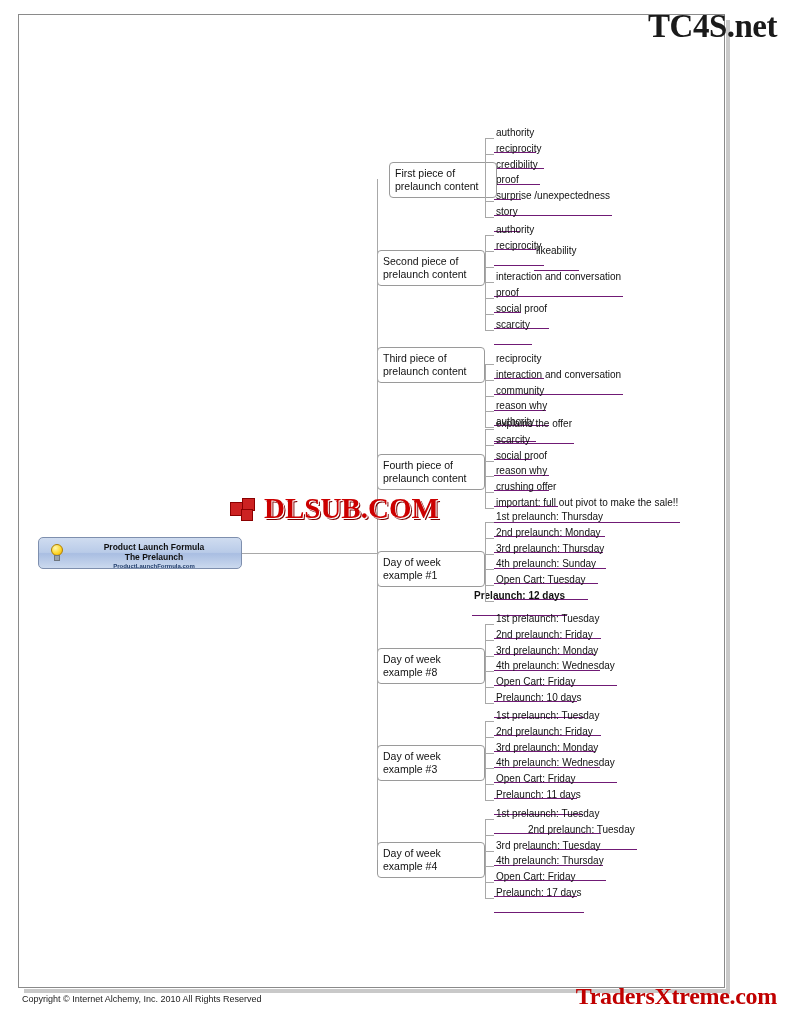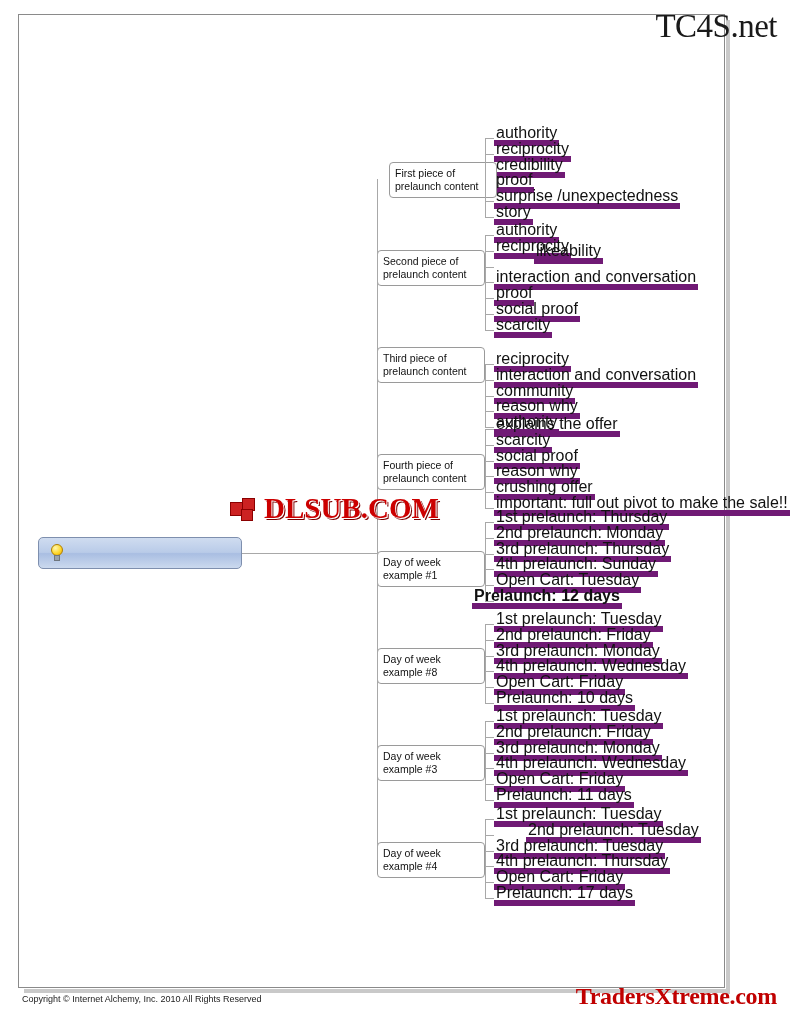--- a/index.html
+++ b/index.html
@@ -43,21 +43,21 @@
     background: #c9c9c9;
   }
 
   
   #tc4s {
     position: absolute;
     right: 14px;
     top: 8px;
     font-family: "Liberation Serif", serif;
     font-size: 33px;
-    font-weight: normal;
+    font-weight: bold;
     color: #1a1a1a;
     letter-spacing: -0.5px;
     text-align: right;
   }
 
   
   #tx {
     position: absolute;
     right: 14px;
     bottom: 14px;
@@ -154,25 +154,25 @@
     box-sizing: border-box;
     font-size: 10.5px;
     color: #111111;
     line-height: 13px;
     padding: 4px 5px;
   }
 
   
   .leaf {
     position: absolute;
-    font-size: 16px;
+    font-size: 10px;
     color: #111111;
     white-space: nowrap;
-    border-bottom: 6px solid #701a75;
-    padding: 0 2px 1px 2px;
+    border-bottom: 1px solid #701a75;
+    padding: 0 2px 13px 2px;
     line-height: 13px;
   }
 
   
   .hline {
     position: absolute;
     height: 1px;
     background: #a8a8a8;
   }
   .vline {
@@ -374,20 +374,25 @@
     <div class="hline" style="left: 377px; top: 859px; width: 1px;"></div>
     <div class="vline" style="left: 377px; top: 179px; height: 680px;"></div>
     <div class="hline" style="left: 242px; top: 553px; width: 135px;"></div>
   </div>
 
 <div id="root-node">
   <div id="root-bulb">
     <div class="bulb-glass"></div>
     <div class="bulb-base"></div>
   </div>
+  <div id="root-text">
+    <div class="l1">Product Launch Formula</div>
+    <div class="l2">The  Prelaunch</div>
+    <div class="l3">ProductLaunchFormula.com</div>
+  </div>
 </div>
 
 <div id="dlsub">
   <div id="dlsub-puzzle">
     <div class="pz" style="left:0px; top:4px; width:14px; height:14px;"></div>
     <div class="pz" style="left:12px; top:0px; width:13px; height:13px;"></div>
     <div class="pz" style="left:11px; top:11px; width:12px; height:12px;"></div>
   </div>
   <div id="dlsub-text">DLSUB.COM</div>
 </div>

